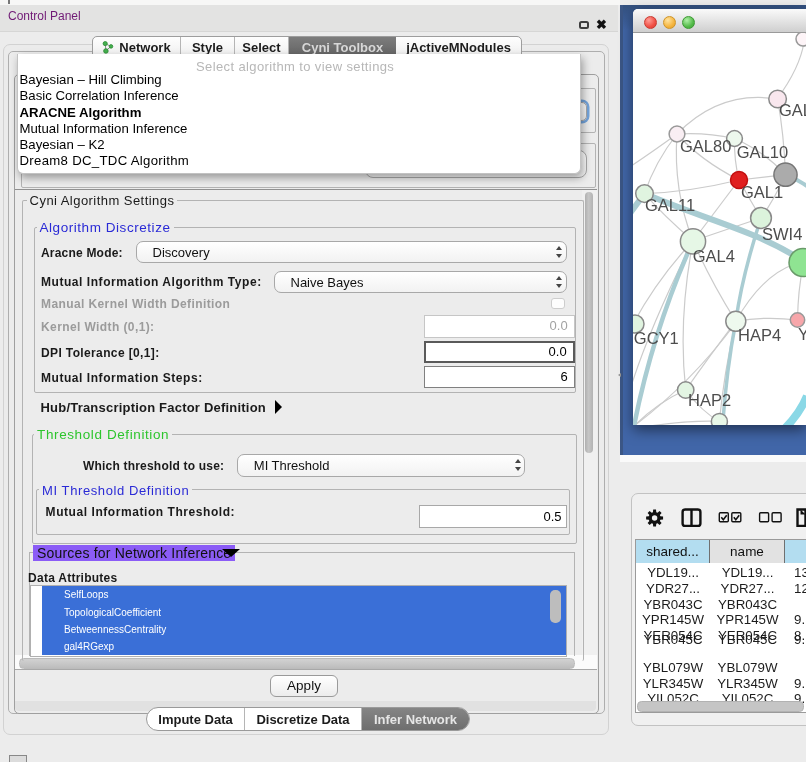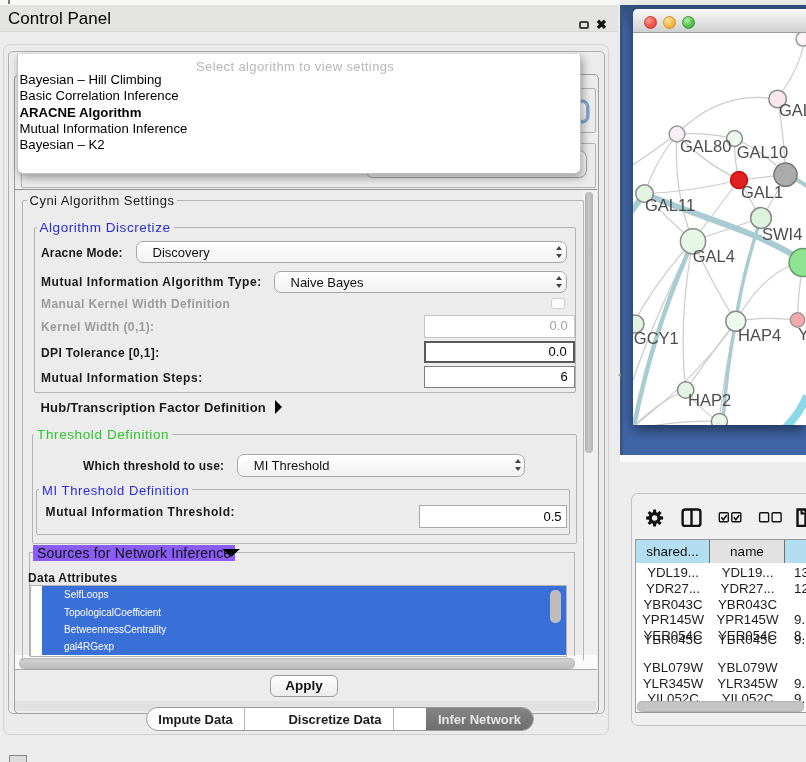--- a/index.html
+++ b/index.html
@@ -2,21 +2,21 @@
 <html><head>
 <meta charset="utf-8">
 <style>
 html,body{margin:0;padding:0;}
 body{width:806px;height:762px;font-family:"Liberation Sans",sans-serif;background:#ececec;}
 #root{position:relative;width:806px;height:762px;overflow:hidden;background:#ececec;}
 .abs{position:absolute;}
 
 #topstrip{left:0;top:0;width:620px;height:5px;background:#f7f7f6;}
 #titlebar{left:0;top:5px;width:618px;height:26px;background:#e3e3e2;border-bottom:1px solid #d6d6d5;}
-#titlebar .t{position:absolute;left:8px;top:4px;font-size:17px;color:#000000;}
+#titlebar .t{position:absolute;left:8px;top:4px;font-size:12px;color:#701a75;}
 #floatbtn{position:absolute;left:578.5px;top:15.5px;width:6.5px;height:4.5px;border:2px solid #3c3c3c;border-radius:2.5px;}
 #closex{position:absolute;left:596px;top:12px;font-size:13px;font-weight:bold;color:#111;}
 
 #outercard{left:2.5px;top:44px;width:604px;height:689px;border:1px solid #d2d2d2;border-radius:7px;background:#ebebeb;}
 #tabcard{left:8px;top:51px;width:595px;height:661px;border:1px solid #aeaeae;border-radius:5px;background:#ececec;}
 #innercard{left:14px;top:74px;width:583px;height:638px;border:1px solid #9f9f9f;border-radius:5px;background:#ececec;}
 #innerband{left:15px;top:701px;width:581px;height:10px;background:#e1e1e1;border-radius:0 0 4px 4px;}
 
 #toptabs{left:92px;top:36px;height:21px;display:flex;border:1px solid #9d9d9d;border-radius:5px;overflow:hidden;background:linear-gradient(#fefefe,#eee);}
 #toptabs .tab{padding:0;display:flex;align-items:center;justify-content:center;font-size:13px;font-weight:bold;color:#1c1c1c;border-right:1px solid #b5b5b5;}
@@ -37,22 +37,22 @@
 .combo .tx{position:absolute;left:14px;top:3px;}
 .stepper{position:absolute;left:0;top:50%;transform:translateY(-50%);width:8px;height:12px;}
 .stepper:before{content:"";position:absolute;left:1px;top:0;border-left:3px solid transparent;border-right:3px solid transparent;border-bottom:4.5px solid #444;}
 .stepper:after{content:"";position:absolute;left:1px;bottom:0;border-left:3px solid transparent;border-right:3px solid transparent;border-top:4.5px solid #444;}
 .field{position:absolute;background:#fff;font-size:13px;text-align:right;}
 
 #attrlist{left:30px;top:585px;width:534.5px;height:69.5px;border:1px solid #b0b0b0;background:#fff;overflow:hidden;}
 #attrlist .it{position:absolute;left:11px;width:509px;height:17.2px;background:#3a6fd7;color:#fff;font-size:10px;padding-left:22px;line-height:17.2px;}
 #listvs{position:absolute;left:519px;top:4px;width:11px;height:33px;border-radius:5px;background:#bdbdbd;}
 
-#applybtn{left:270px;top:675px;width:66px;height:20px;border:1px solid #9a9a9a;border-radius:6px;background:linear-gradient(#fff,#ececec);font-size:13.5px;color:#111;text-align:center;line-height:19px;font-weight:bold;}
-#bottabs{left:146px;top:707px;height:22px;display:flex;border:1px solid #9a9a9a;border-radius:12px;overflow:hidden;background:#fff;gap:32px;}
+#applybtn{left:270px;top:675px;width:66px;height:20px;border:1px solid #9a9a9a;border-radius:6px;background:linear-gradient(#fff,#ececec);font-size:13.5px;color:#111;text-align:center;line-height:19px;}
+#bottabs{left:146px;top:707px;height:22px;display:flex;border:1px solid #9a9a9a;border-radius:12px;overflow:hidden;background:#fff;}
 #bottabs .tab{display:flex;align-items:center;justify-content:center;font-size:13px;font-weight:bold;color:#1c1c1c;border-right:1px solid #b5b5b5;}
 #bottabs .tab.sel{background:linear-gradient(#858585,#6e6e6e);color:#e6e6e6;border-right:none;}
 #miniicon{left:9px;top:755px;width:16px;height:10px;border:1.5px solid #888;background:#dcdcdc;}
 
 #popup{left:17px;top:54px;width:562px;height:119px;background:#fff;border:1px solid #c2c2c2;border-top:none;border-radius:0 0 6px 6px;box-shadow:2px 4px 8px rgba(0,0,0,0.35);}
 #popup .hd{position:absolute;top:5px;left:178px;font-size:13px;color:#b7b7b7;letter-spacing:0.38px;white-space:nowrap;}
 #popup .it{position:absolute;left:1.5px;font-size:13.2px;color:#000;white-space:nowrap;}
 
 #desktop{left:620px;top:5px;width:186px;height:450px;background:linear-gradient(#33507e,#4166a8 25px,#4166a8);border-left:3px solid #3b5685;box-sizing:border-box;}
 #macwin{left:633px;top:9px;width:173px;height:416px;border-radius:5px 0 0 2px;box-shadow:0 5px 14px rgba(0,0,0,0.5);background:#fff;}
@@ -237,20 +237,32 @@
 
   <div class="abs" id="topstrip"></div>
   <div class="abs" style="left:8px;top:0;width:2px;height:4px;background:#777;"></div>
   <div class="abs" id="titlebar">
       <div class="t">Control Panel</div>
       <div id="floatbtn"></div>
       <div id="closex">✖</div>
     </div>
   <div class="abs" id="outercard"></div>
   <div class="abs" id="tabcard"></div>
+  <div class="abs" id="toptabs">
+    <div class="tab" style="width:87px;"><svg width="12" height="13" viewBox="0 0 12 13" style="margin-right:5px;">
+          <path d="M3.2,2.6 L8.8,5.4 M3.4,3 L3.8,9.6 M3.8,9.8 L8.8,5.6" stroke="#8a8a8a" stroke-width="1"></path>
+          <circle cx="3.2" cy="2.6" r="2.1" fill="#44b04e" stroke="#2e8a36" stroke-width="0.8"></circle>
+          <circle cx="9" cy="5.4" r="1.8" fill="#44b04e" stroke="#2e8a36" stroke-width="0.8"></circle>
+          <circle cx="3.9" cy="10" r="2.3" fill="#44b04e" stroke="#2e8a36" stroke-width="0.8"></circle>
+        </svg>Network</div>
+    <div class="tab" style="width:53px;">Style</div>
+    <div class="tab" style="width:53px;">Select</div>
+    <div class="tab sel" style="width:107px;">Cyni Toolbox</div>
+    <div class="tab" style="width:125px;border-right:none;">jActiveMNodules</div>
+  </div>
   <div class="abs" id="innercard"></div>
 
   <div class="abs group" style="left:21px;top:87.6px;width:573px;height:43.2px;"></div>
   <div class="abs combo" style="left:370px;top:102px;width:215px;height:17px;box-shadow:0 0 0 2.5px rgba(95,152,216,0.85);border-radius:5px;"></div>
   <div class="abs group" style="left:21px;top:142.7px;width:573px;height:43.3px;"></div>
   <div class="abs combo" style="left:365px;top:150px;width:220px;height:26px;border-radius:8px;"></div>
 
   <div class="abs" id="vpTop"></div>
   <div class="abs" id="hsArea"></div>
   <div class="abs" id="hsThumb"></div>
@@ -323,14 +335,15 @@
   <div class="abs" id="miniicon"></div>
   <div class="abs" id="splitarrow"></div>
 
   <div class="abs" id="popup">
     <div class="hd">Select algorithm to view settings</div>
     <div class="it" style="top:18px;">Bayesian – Hill Climbing</div>
     <div class="it" style="top:34.3px;">Basic Correlation Inference</div>
     <div class="it" style="top:50.5px;font-weight:bold;">ARACNE Algorithm</div>
     <div class="it" style="top:66.6px;">Mutual Information Inference</div>
     <div class="it" style="top:83px;">Bayesian – K2</div>
+    <div class="it" style="top:99px;letter-spacing:0.3px;">Dream8 DC_TDC Algorithm</div>
   </div>
 </div>
 
 </body></html>

